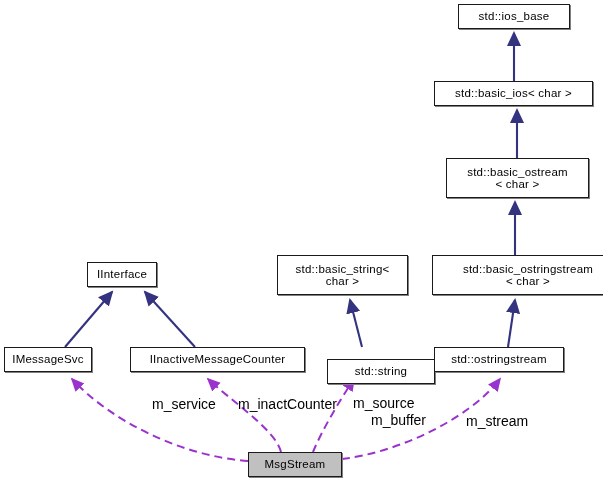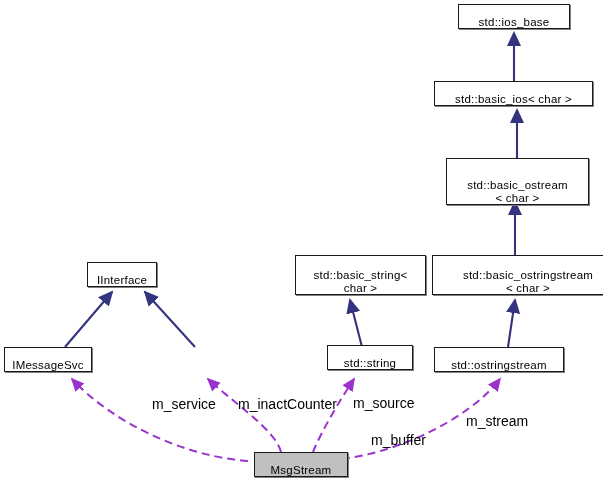--- a/index.html
+++ b/index.html
@@ -23,33 +23,32 @@
     width: 603px;
     height: 483px;
   }
   .node {
     position: absolute;
     box-sizing: border-box;
     background: #ffffff;
     border: 1px solid #1a1a1a;
     box-shadow: 1px 1px 0 0 #808080;
     display: flex;
-    align-items: flex-end;
+    align-items: center;
     justify-content: center;
     text-align: center;
     color: #000000;
     font-size: 11.5px;
     line-height: 12.5px;
     letter-spacing: 0.02em;
     white-space: pre;
     z-index: 5;
   }
   .node.highlight {
     background: #c0c0c0;
-    margin-left: 6px;
   }
   .node-label {
     display: block;
     white-space: pre;
   }
   .edge-label {
     position: absolute;
     color: #000000;
     font-size: 14px;
     line-height: 13px;
@@ -92,59 +91,62 @@
   </svg>
 
   <div class="node" style="left:458px; top:4px; width:112px; height:25px;">
     <span class="node-label">std::ios_base</span>
   </div>
 
   <div class="node" style="left:434px; top:81px; width:159px; height:25px;">
     <span class="node-label">std::basic_ios&lt; char &gt;</span>
   </div>
 
-  <div class="node" style="left:446px; top:158px; width:143px; height:47px;">
+  <div class="node" style="left:446px; top:158px; width:143px; height:40px;">
     <span class="node-label">std::basic_ostream
 &lt; char &gt;</span>
   </div>
 
-  <div class="node" style="left:277px; top:255px; width:131px; height:40px;margin-left:18px;">
+  <div class="node" style="left:277px; top:255px; width:131px; height:40px;">
     <span class="node-label">std::basic_string&lt;
 char &gt;</span>
   </div>
 
   <div class="node" style="left:432px; top:255px; width:192px; height:40px;">
     <span class="node-label">std::basic_ostringstream
 &lt; char &gt;</span>
   </div>
 
   <div class="node" style="left:87px; top:262px; width:70px; height:25px;">
     <span class="node-label">IInterface</span>
   </div>
 
   <div class="node" style="left:4px; top:347px; width:88px; height:25px;">
     <span class="node-label">IMessageSvc</span>
   </div>
 
+  <div class="node" style="left:130px; top:347px; width:175px; height:25px;">
+    <span class="node-label">IInactiveMessageCounter</span>
+  </div>
 
-  <div class="node" style="left:327px; top:345px; width:86px; height:25px;">
+  <div class="node" style="left:327px; top:359px; width:108px; height:25px;">
     <span class="node-label">std::string</span>
   </div>
 
   <div class="node" style="left:434px; top:347px; width:130px; height:25px;">
     <span class="node-label">std::ostringstream</span>
   </div>
 
   <div class="node highlight" style="left:248px; top:452px; width:94px; height:25px;">
     <span class="node-label">MsgStream</span>
   </div>
 
   <div class="edge-label" style="left:152px; top:398px;">m_service</div>
 
   <div class="edge-label" style="left:238px; top:398px;">m_inactCounter</div>
 
   <div class="edge-label" style="left:353px; top:397px;">m_source</div>
 
-  <div class="edge-label" style="left:353px; top:434px;padding-left:18px;">m_buffer</div>
+  <div class="edge-label" style="left:353px; top:414px;padding-left:18px;">m_buffer</div>
 
   <div class="edge-label" style="left:466px; top:415px;">m_stream</div>
 
 </div>
 
 </body></html>

